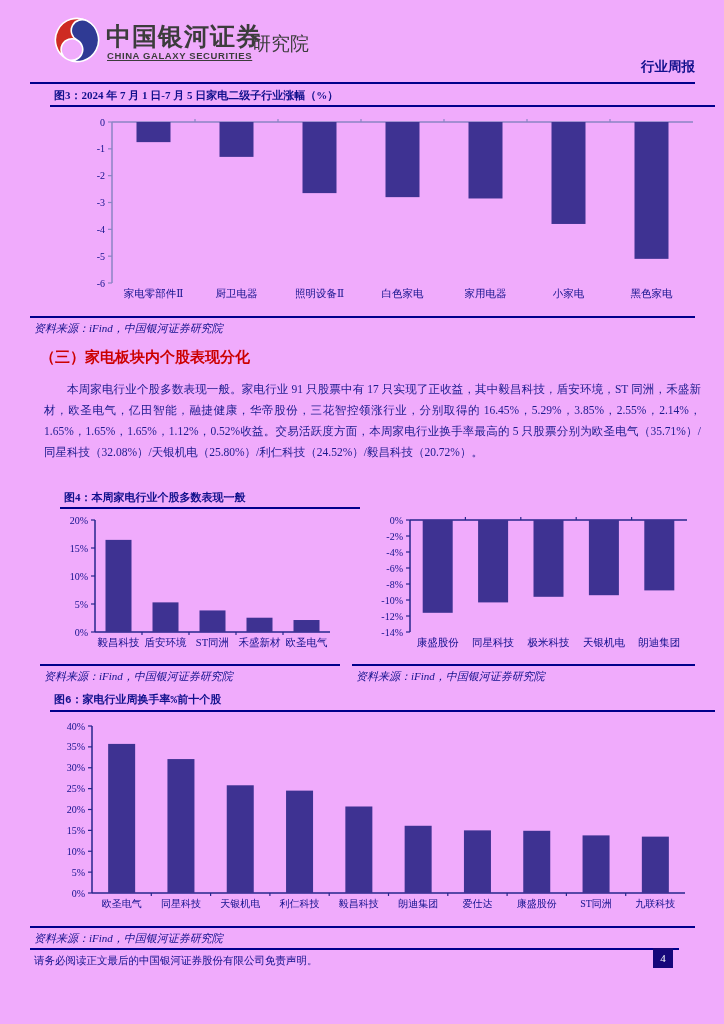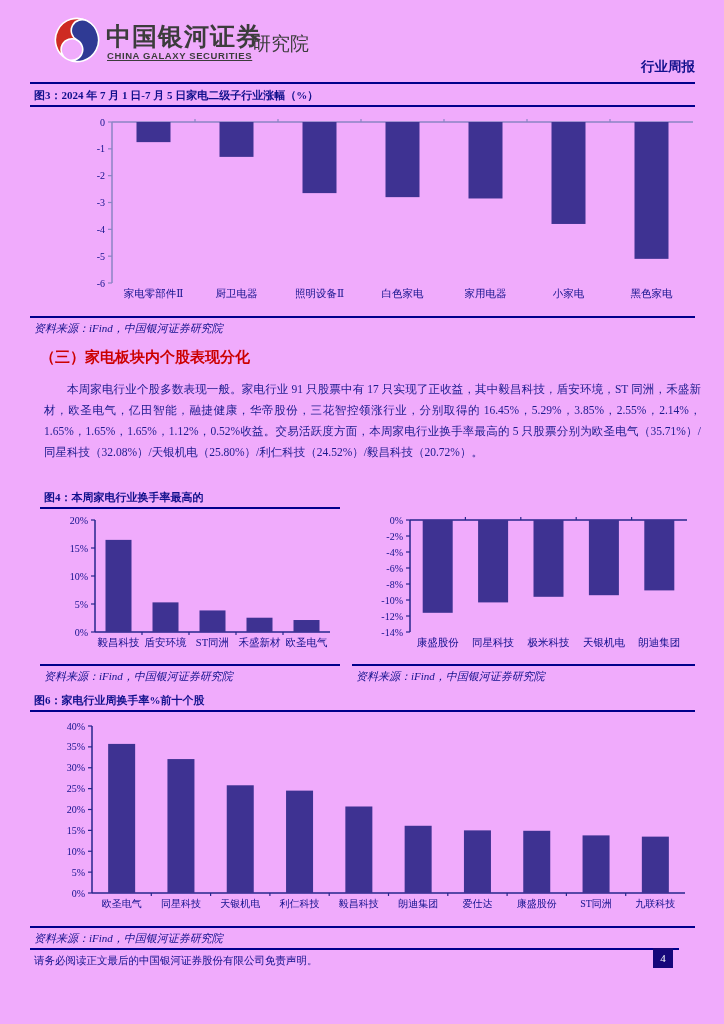--- a/index.html
+++ b/index.html
@@ -14,25 +14,25 @@
   .brand-en{position:absolute;left:107px;top:50px;font-family:"Liberation Sans","DejaVu Sans",sans-serif;
     font-size:9.5px;font-weight:bold;color:#3c3c3c;letter-spacing:0.6px;text-decoration:underline;}
   .brand-suffix{position:absolute;left:252px;top:31px;font-family:"Liberation Sans","DejaVu Sans",sans-serif;
     font-size:19px;font-weight:normal;color:#3c3c3c;}
   .report-type{position:absolute;left:495px;top:58px;width:200px;text-align:right;
     font-size:13.5px;font-weight:bold;color:#10108c;}
   .hr{position:absolute;height:2px;background:#00008b;}
   .header-rule{left:30px;top:82px;width:665px;}
   
   .cap{position:absolute;font-size:11px;font-weight:bold;color:#10108c;
-    border-bottom:2px solid #00008b;padding:0 0 3px 4px;line-height:13px;}
+    border-bottom:2px solid #00008b;padding:0 0 3px 4px;line-height:13px;margin-left:20px;}
   .cap3{left:30px;top:89px;width:661px;}
   .cap4{left:40px;top:491px;width:296px;}
   .cap5{left:352px;top:491px;width:339px;}
-  .cap6{left:30px;top:694px;width:661px;}
+  .cap6{left:30px;top:694px;width:661px;font-family:Liberation Mono, monospace;}
   .src{position:absolute;font-size:11px;font-style:italic;color:#10108c;
     border-top:2px solid #00008b;padding:3px 0 0 4px;}
   .src3{left:30px;top:316px;width:661px;}
   .src4{left:40px;top:664px;width:296px;}
   .src5{left:352px;top:664px;width:339px;}
   .src6{left:30px;top:926px;width:661px;}
   
   .chart{position:absolute;}
   .chart3{left:30px;top:112px;width:665px;height:204px;}
   .chart4{left:40px;top:510px;width:300px;height:152px;}
@@ -104,21 +104,21 @@
         <text x="372.5" y="185" text-anchor="middle" font-size="10.5" fill="#10108c">白色家电</text>
         <text x="455.5" y="185" text-anchor="middle" font-size="10.5" fill="#10108c">家用电器</text>
         <text x="538.5" y="185" text-anchor="middle" font-size="10.5" fill="#10108c">小家电</text>
         <text x="621.5" y="185" text-anchor="middle" font-size="10.5" fill="#10108c">黑色家电</text>
       </svg></div>
   <div class="src src3">资料来源：iFind，中国银河证券研究院</div>
 
   <h2 class="sec">（三）家电板块内个股表现分化</h2>
   <p class="body-par">本周家电行业个股多数表现一般。家电行业 91 只股票中有 17 只实现了正收益，其中毅昌科技，盾安环境，ST 同洲，禾盛新材，欧圣电气，亿田智能，融捷健康，华帝股份，三花智控领涨行业，分别取得的 16.45%，5.29%，3.85%，2.55%，2.14%，1.65%，1.65%，1.65%，1.12%，0.52%收益。交易活跃度方面，本周家电行业换手率最高的 5 只股票分别为欧圣电气（35.71%）/ 同星科技（32.08%）/天银机电（25.80%）/利仁科技（24.52%）/毅昌科技（20.72%）。</p>
 
-  <div class="cap cap4">图4：本周家电行业换手率最高的</div>
+  <div class="cap cap4">图4：本周家电行业个股多数表现一般</div>
   <div class="chart chart4"><svg width="300" height="152" viewBox="0 0 300 152">
         <line x1="55" y1="10" x2="55" y2="122" stroke="#26268c" stroke-width="1.5"></line>
         <line x1="51" y1="10" x2="55" y2="10" stroke="#26268c" stroke-width="1.2"></line>
         <text x="48" y="13.5" text-anchor="end" font-size="10" fill="#10108c">20%</text>
         <line x1="51" y1="38" x2="55" y2="38" stroke="#26268c" stroke-width="1.2"></line>
         <text x="48" y="41.5" text-anchor="end" font-size="10" fill="#10108c">15%</text>
         <line x1="51" y1="66" x2="55" y2="66" stroke="#26268c" stroke-width="1.2"></line>
         <text x="48" y="69.5" text-anchor="end" font-size="10" fill="#10108c">10%</text>
         <line x1="51" y1="94" x2="55" y2="94" stroke="#26268c" stroke-width="1.2"></line>
         <text x="48" y="97.5" text-anchor="end" font-size="10" fill="#10108c">5%</text>

